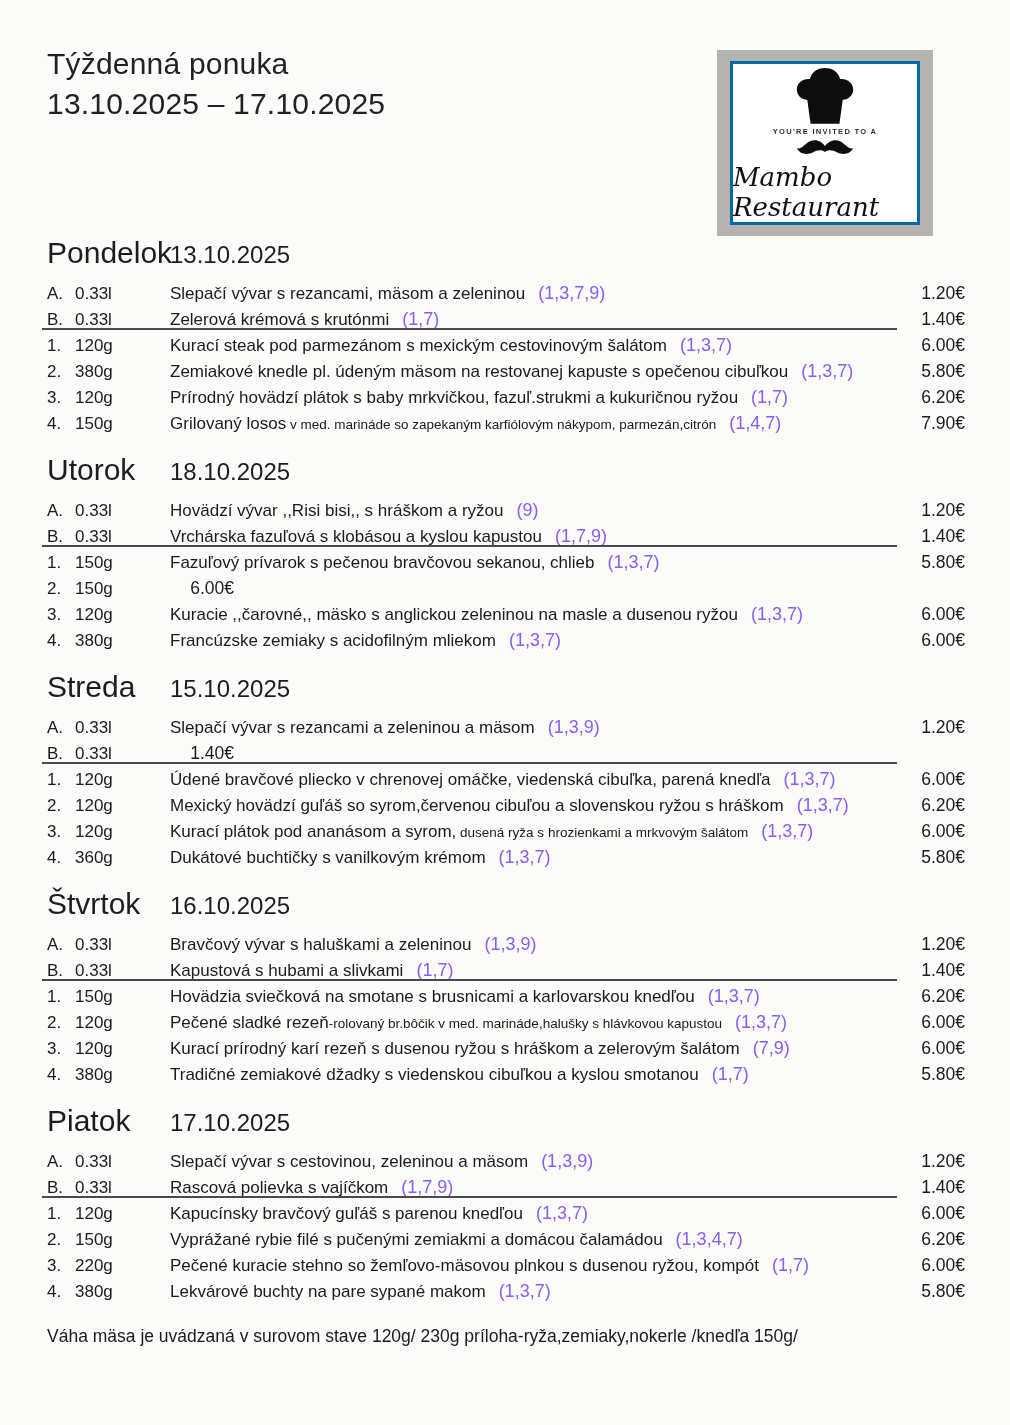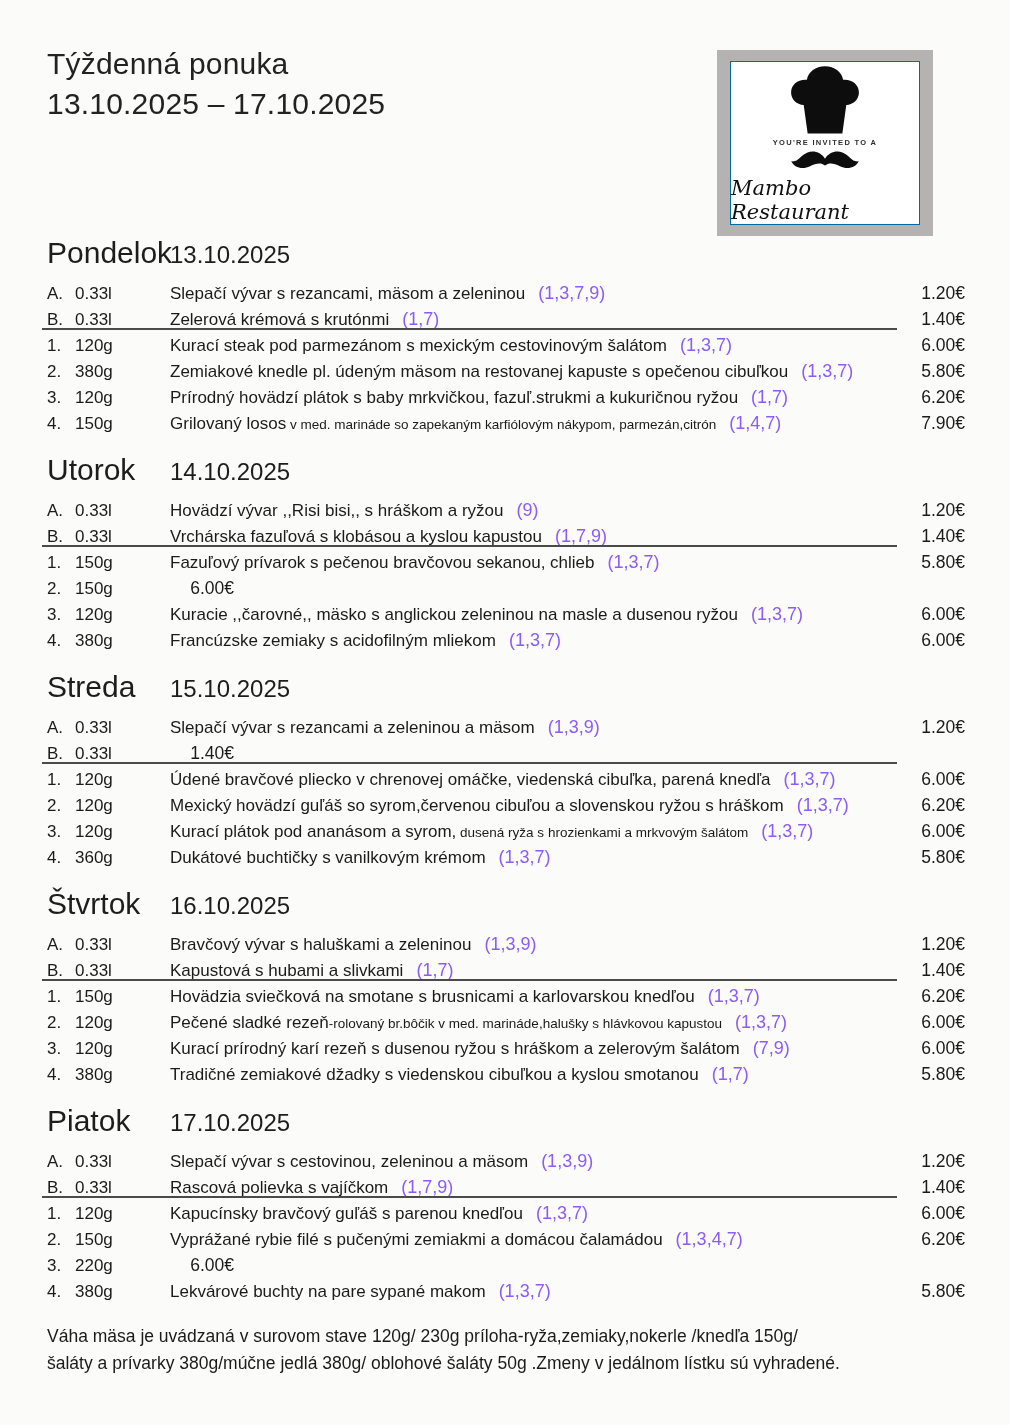--- a/index.html
+++ b/index.html
@@ -15,27 +15,27 @@
   .doc-header { position:relative; min-height:120px; }
   .title { font-size:30px; font-weight:400; line-height:40px; color:#222; letter-spacing:0.2px; }
 
   
   .logo-frame {
     position:absolute; top:6px; right:32px;
     width:216px; height:186px;
     background:#b4b3b1; padding:11px 13px;
   }
   .logo-card {
-    width:100%; height:100%; background:#ffffff; border:1px solid #0369a1;
+    width:100%; height:100%; background:#ffffff; border:3px solid #0369a1;
     display:flex; flex-direction:column; align-items:center; justify-content:center;
   }
   .hat { width:84px; height:84px; margin-top:2px; }
   .tagline { font-size:7.5px; font-weight:bold; letter-spacing:1.3px; color:#2e2e2e; margin-top:1px; }
   .mustache { width:92px; height:26px; margin-top:3px; }
-  .logo-name { font-family:"DejaVu Serif", serif; font-style:italic; font-size:21px; color:#111; margin-top:4px; }
+  .logo-name { font-family:"DejaVu Serif", serif; font-style:italic; font-size:26px; color:#111; margin-top:4px; }
 
   
   .menu { margin-top:74px; }
   .day { margin-bottom:19px; }
   .day-header { display:flex; align-items:baseline; line-height:30px; margin-bottom:10px; }
   .day-name { width:123px; font-size:30px; color:#1d1d1d; }
   .day-date { font-size:24px; color:#1d1d1d; }
 
   .menu-row { display:flex; align-items:baseline; height:26px; line-height:26px; font-size:17px; position:relative; }
   .col-num { width:28px; }
@@ -119,21 +119,21 @@
             <span class="col-qty">150g</span>
             <span class="col-name"><span class="name-main">Grilovaný losos</span><span class="name-small"> v med. marináde so zapekaným karfiólovým nákypom, parmezán,citrón</span><span class="allergens">(1,4,7)</span></span>
             <span class="col-price">7.90€</span>
           </div>
         </div>
   </section>
 
   <section class="day">
     <div class="day-header">
       <span class="day-name">Utorok</span>
-      <span class="day-date">14.10.2025</span>
+      <span class="day-date">18.10.2025</span>
     </div>
     <div class="day-rows">
           <div class="menu-row">
             <span class="col-num">A.</span>
             <span class="col-qty">0.33l</span>
             <span class="col-name"><span class="name-main">Hovädzí vývar ,,Risi bisi,, s hráškom a ryžou</span><span class="allergens">(9)</span></span>
             <span class="col-price">1.20€</span>
           </div>
           <div class="menu-row underlined">
             <span class="col-num">B.</span>
@@ -282,30 +282,30 @@
           </div>
           <div class="menu-row">
             <span class="col-num">2.</span>
             <span class="col-qty">150g</span>
             <span class="col-name"><span class="name-main">Vyprážané rybie filé s pučenými zemiakmi a domácou čalamádou</span><span class="allergens">(1,3,4,7)</span></span>
             <span class="col-price">6.20€</span>
           </div>
           <div class="menu-row">
             <span class="col-num">3.</span>
             <span class="col-qty">220g</span>
+            <span class="col-name"><span class="name-main">Pečené kuracie stehno so žemľovo-mäsovou plnkou  s dusenou ryžou, kompót</span><span class="allergens">(1,7)</span></span>
             <span class="col-price">6.00€</span>
           </div>
           <div class="menu-row">
             <span class="col-num">4.</span>
             <span class="col-qty">380g</span>
             <span class="col-name"><span class="name-main">Lekvárové buchty na pare sypané makom</span><span class="allergens">(1,3,7)</span></span>
             <span class="col-price">5.80€</span>
           </div>
         </div>
   </section>
 </main>
 
   <footer class="foot">
     <div>Váha mäsa je uvádzaná v surovom stave 120g/ 230g príloha-ryža,zemiaky,nokerle /knedľa 150g/</div>
-    <div>šaláty a prívarky 380g/múčne jedlá 380g/ oblohové šaláty 50g .Zmeny v jedálnom lístku sú vyhradené.</div>
   </footer>
 
 </div>
 
 </body></html>

